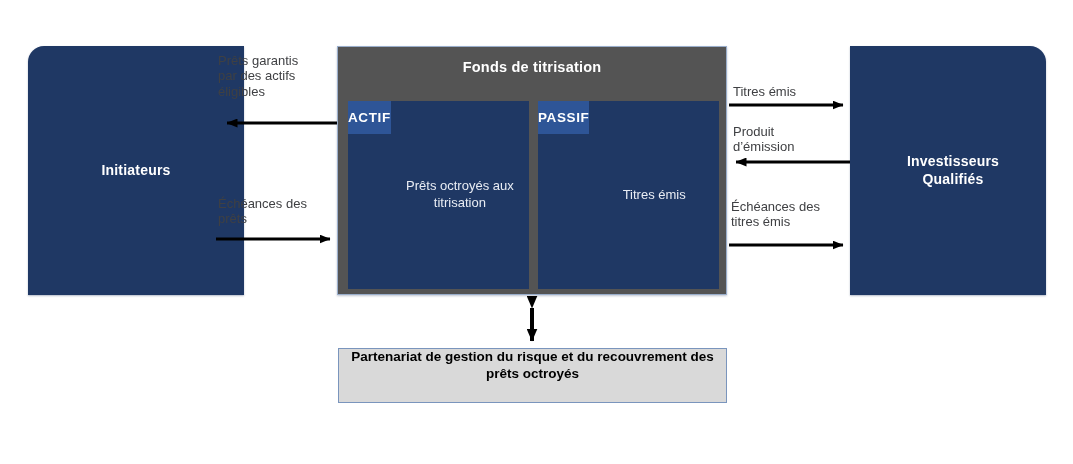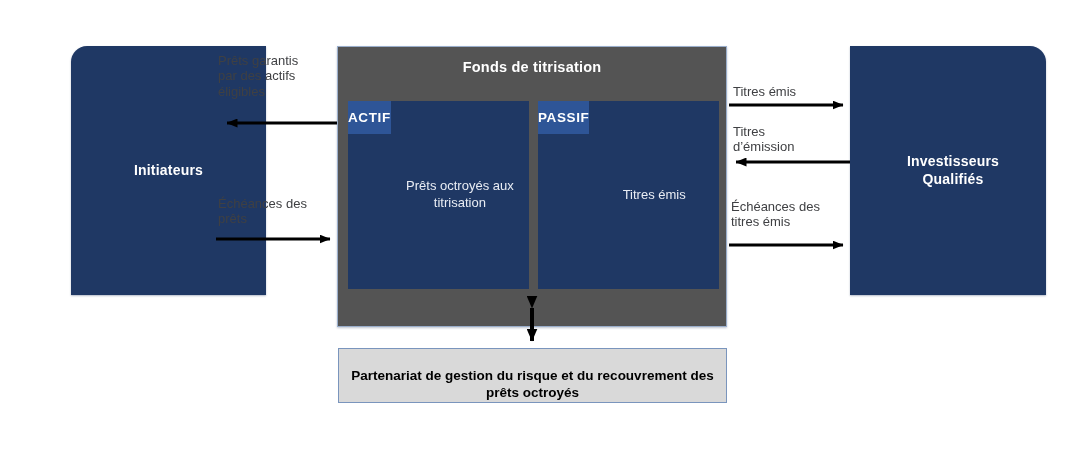--- a/index.html
+++ b/index.html
@@ -35,41 +35,40 @@
     font-weight: bold;
     font-size: 14px;
     line-height: 1.25;
     letter-spacing: 0.2px;
     box-shadow: 0 1px 2px rgba(40,60,100,0.35);
   }
 
   #initiateurs-box {
     left: 28px;
     top: 46px;
-    width: 195px;
+    width: 216px;
     height: 249px;
     border-radius: 16px 0 0 0;
-    margin-left: 43px;
   }
 
   #investisseurs-box {
     left: 850px;
     top: 46px;
     width: 196px;
     height: 249px;
     border-radius: 0 16px 0 0;
     padding-left: 10px;
   }
 
   
   #fund-box {
     left: 337px;
     top: 46px;
     width: 390px;
-    height: 281px;
+    height: 249px;
     background: #545454;
     border: 1px solid #9aaecb;
     box-shadow: 0 1px 2px rgba(40,60,100,0.3);
   }
   #fund-title {
     position: absolute;
     left: 0;
     top: 12px;
     width: 100%;
     text-align: center;
@@ -120,21 +119,21 @@
     top: 348px;
     width: 389px;
     height: 55px;
     background: #d9d9d9;
     border: 1px solid #7a95bd;
     color: #000000;
     font-weight: bold;
     font-size: 13.5px;
     line-height: 1.25;
     display: flex;
-    align-items: flex-end;
+    align-items: flex-start;
     justify-content: center;
     text-align: center;
     padding: 0 10px;
     box-sizing: border-box;
   }
 
   
   .arrow-label {
     position: absolute;
     color: #3f4043;
@@ -186,21 +185,21 @@
 
   <div class="arrow-label" style="left:218px; top:53px; width:118px;">Prêts garantis
 par des actifs
 éligibles</div>
 
   <div class="arrow-label" style="left:218px; top:196px; width:118px;">Échéances des
 prêts</div>
 
   <div class="arrow-label" style="left:733px; top:84px; width:112px;">Titres émis</div>
 
-  <div class="arrow-label" style="left:733px; top:124px; width:112px;">Titres
+  <div class="arrow-label" style="left:733px; top:124px; width:112px;">Produit
 d’émission</div>
 
   <div class="arrow-label" style="left:731px; top:199px; width:116px;">Échéances des
 titres émis</div>
 
   <svg id="arrows" viewBox="0 0 1073 464" width="1073" height="464">
     <defs>
       <marker id="ah-right" markerWidth="11" markerHeight="9" refX="10.5" refY="4.5" orient="auto" markerUnits="userSpaceOnUse">
         <path d="M0,0 L11,4.5 L0,9 z" fill="#000000"></path>
       </marker>

